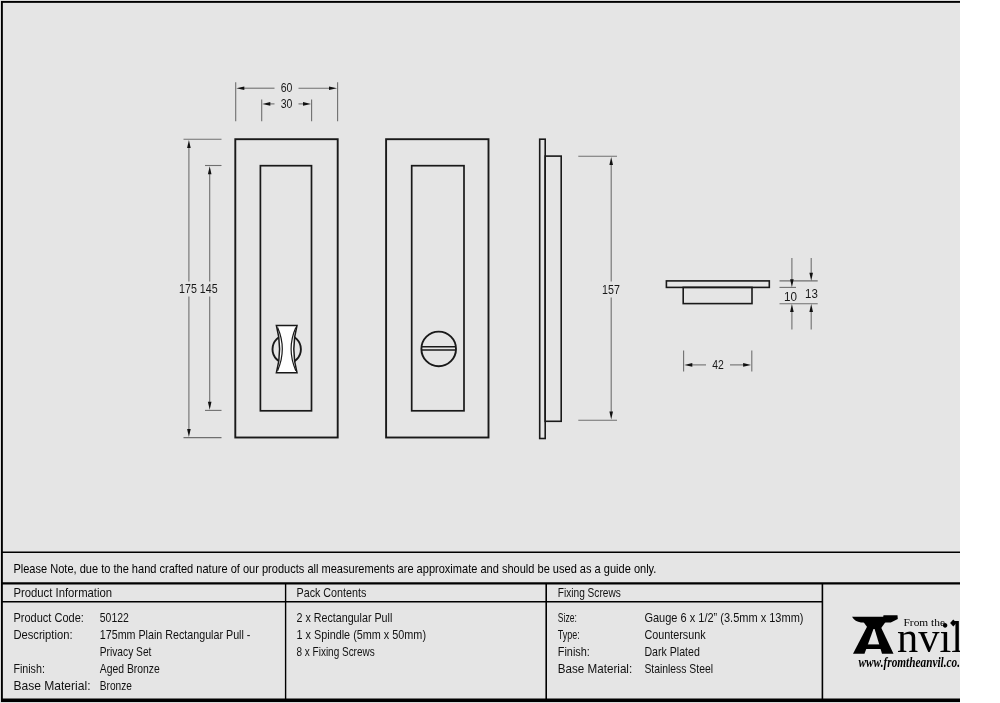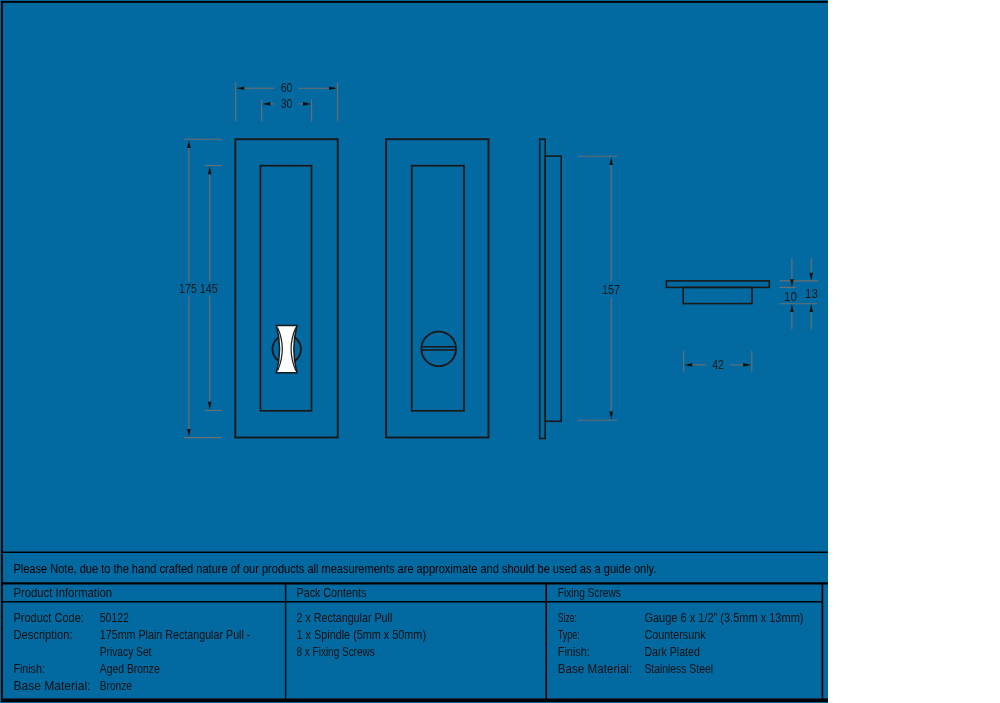--- a/index.html
+++ b/index.html
@@ -1,16 +1,16 @@
 <!DOCTYPE html>
 <html><head>
 <meta charset="utf-8">
 <style>
   html,body{margin:0;padding:0;background:#fff;}
-  #page{position:relative;width:828px;height:703px;background:#0369a1;overflow:hidden;
+  #page{position:relative;width:960px;height:703px;background:#e5e5e5;overflow:hidden;
         font-family:"Liberation Sans",sans-serif;}
   svg text{font-family:"Liberation Sans",sans-serif;}
 </style>
 </head>
 <body>
 <div id="page">
 <svg width="1000" height="703" viewBox="0 0 1000 703">
 
   <rect x="1.9" y="1.9" width="996.2" height="699.2" fill="none" stroke="#000" stroke-width="1.9"></rect>
 

